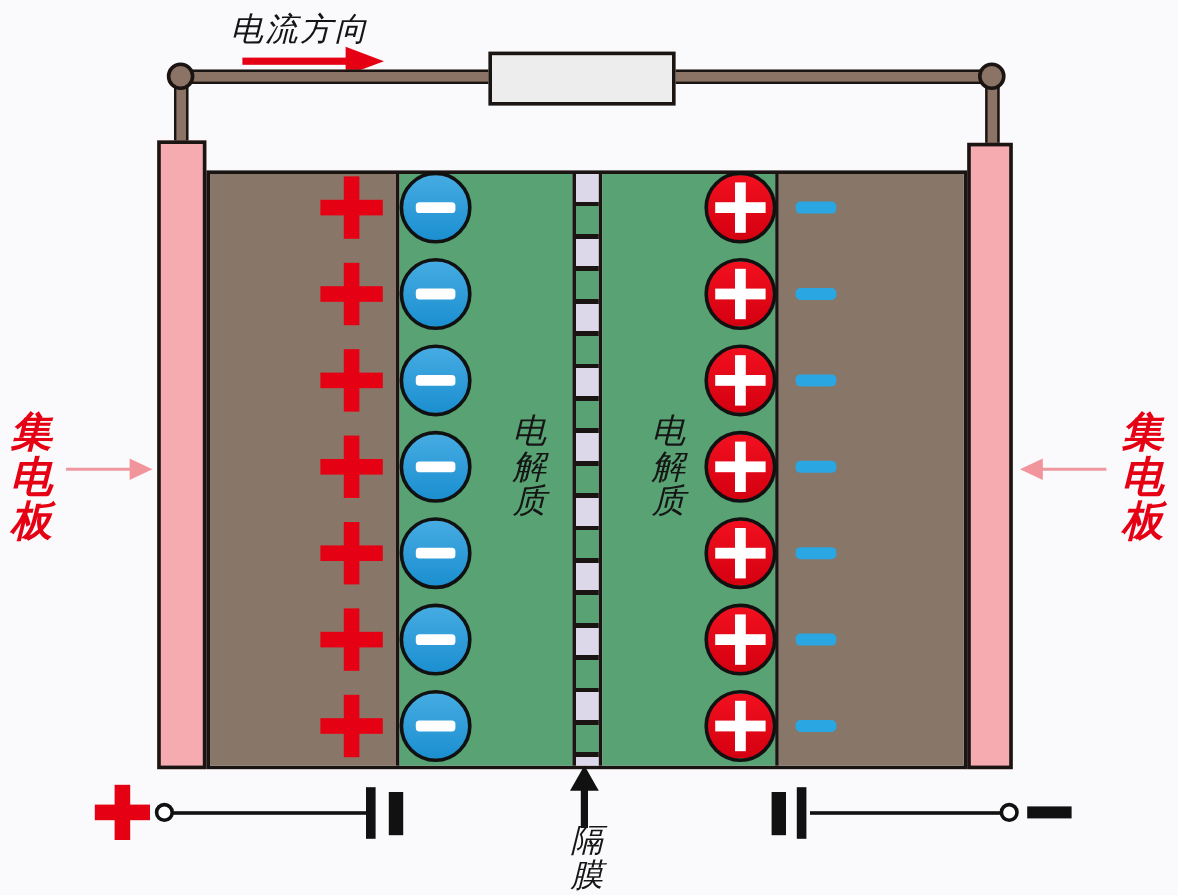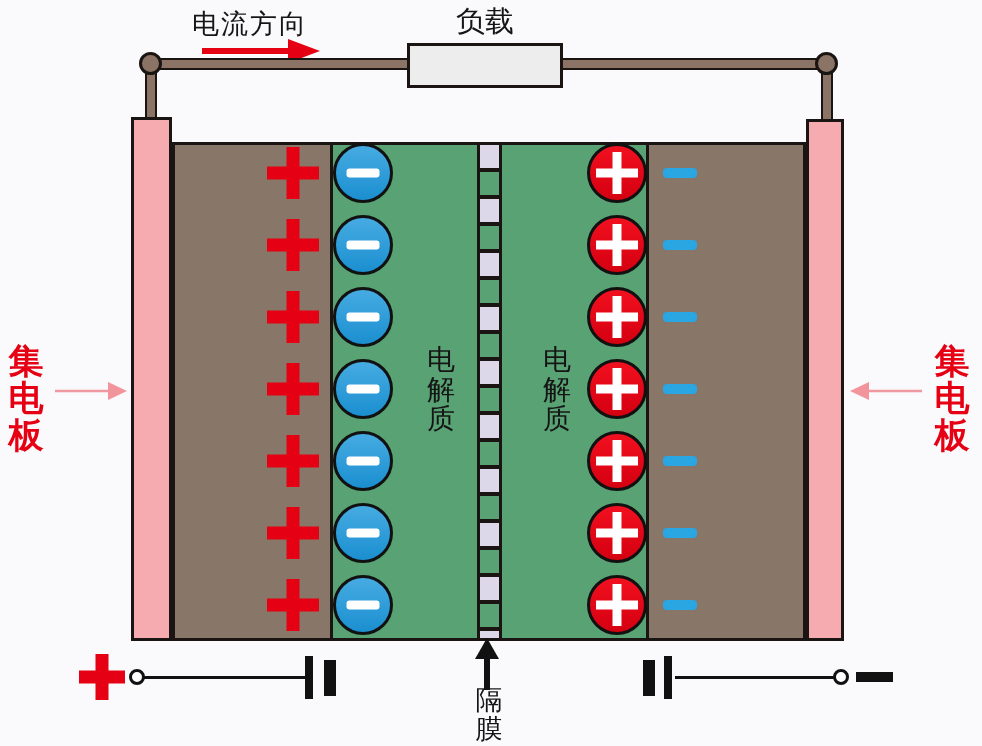--- a/index.html
+++ b/index.html
@@ -1,18 +1,18 @@
 <!DOCTYPE html>
 <html><head>
 <meta charset="utf-8">
 <style>
   html,body { margin:0; padding:0; background:#faf9fb; }
   .stage {
     position:relative; width:982px; height:746px; background:#faf9fb;
-    overflow:hidden; font-family:"Liberation Serif", serif; color:#151515;
+    overflow:hidden; font-family:"Liberation Serif", serif; color:#151515;font-style:italic;
   }
   .abs { position:absolute; }
 
   
   .wire-h { background:#8b7365; border:2px solid #1a1512; }
   #wire-top   { left:145px; top:58px;  width:684px; height:8px; }
   #stub-left  { left:145px; top:63px;  width:8px;  height:52px; background:#8b7365; border:2px solid #1a1512; }
   #stub-right { left:821px; top:63px;  width:8px;  height:54px; background:#8b7365; border:2px solid #1a1512; }
   .node-dot { width:17px; height:17px; background:#8b7365; border:3px solid #1a1512; border-radius:50%; }
   #node-left  { left:139px; top:52px; }
@@ -104,21 +104,20 @@
 </head>
 <body>
 
 <div class="stage">
 
   <div class="abs" id="lbl-current">电流方向</div>
   <svg class="abs" id="arrow-current" width="122" height="26">
     <rect x="2" y="10" width="90" height="6" fill="#e60013"></rect>
     <polygon points="88,1 120,13 88,25" fill="#e60013"></polygon>
   </svg>
-  <div class="abs" id="lbl-load">负载</div>
 
   <div class="abs wire-h" id="wire-top"></div>
   <div class="abs" id="stub-left"></div>
   <div class="abs" id="stub-right"></div>
   <div class="abs node-dot" id="node-left"></div>
   <div class="abs node-dot" id="node-right"></div>
   <div class="abs" id="load-box"></div>
 
   <div class="abs plate" id="plate-left"></div>
   <div class="abs plate" id="plate-right"></div>

